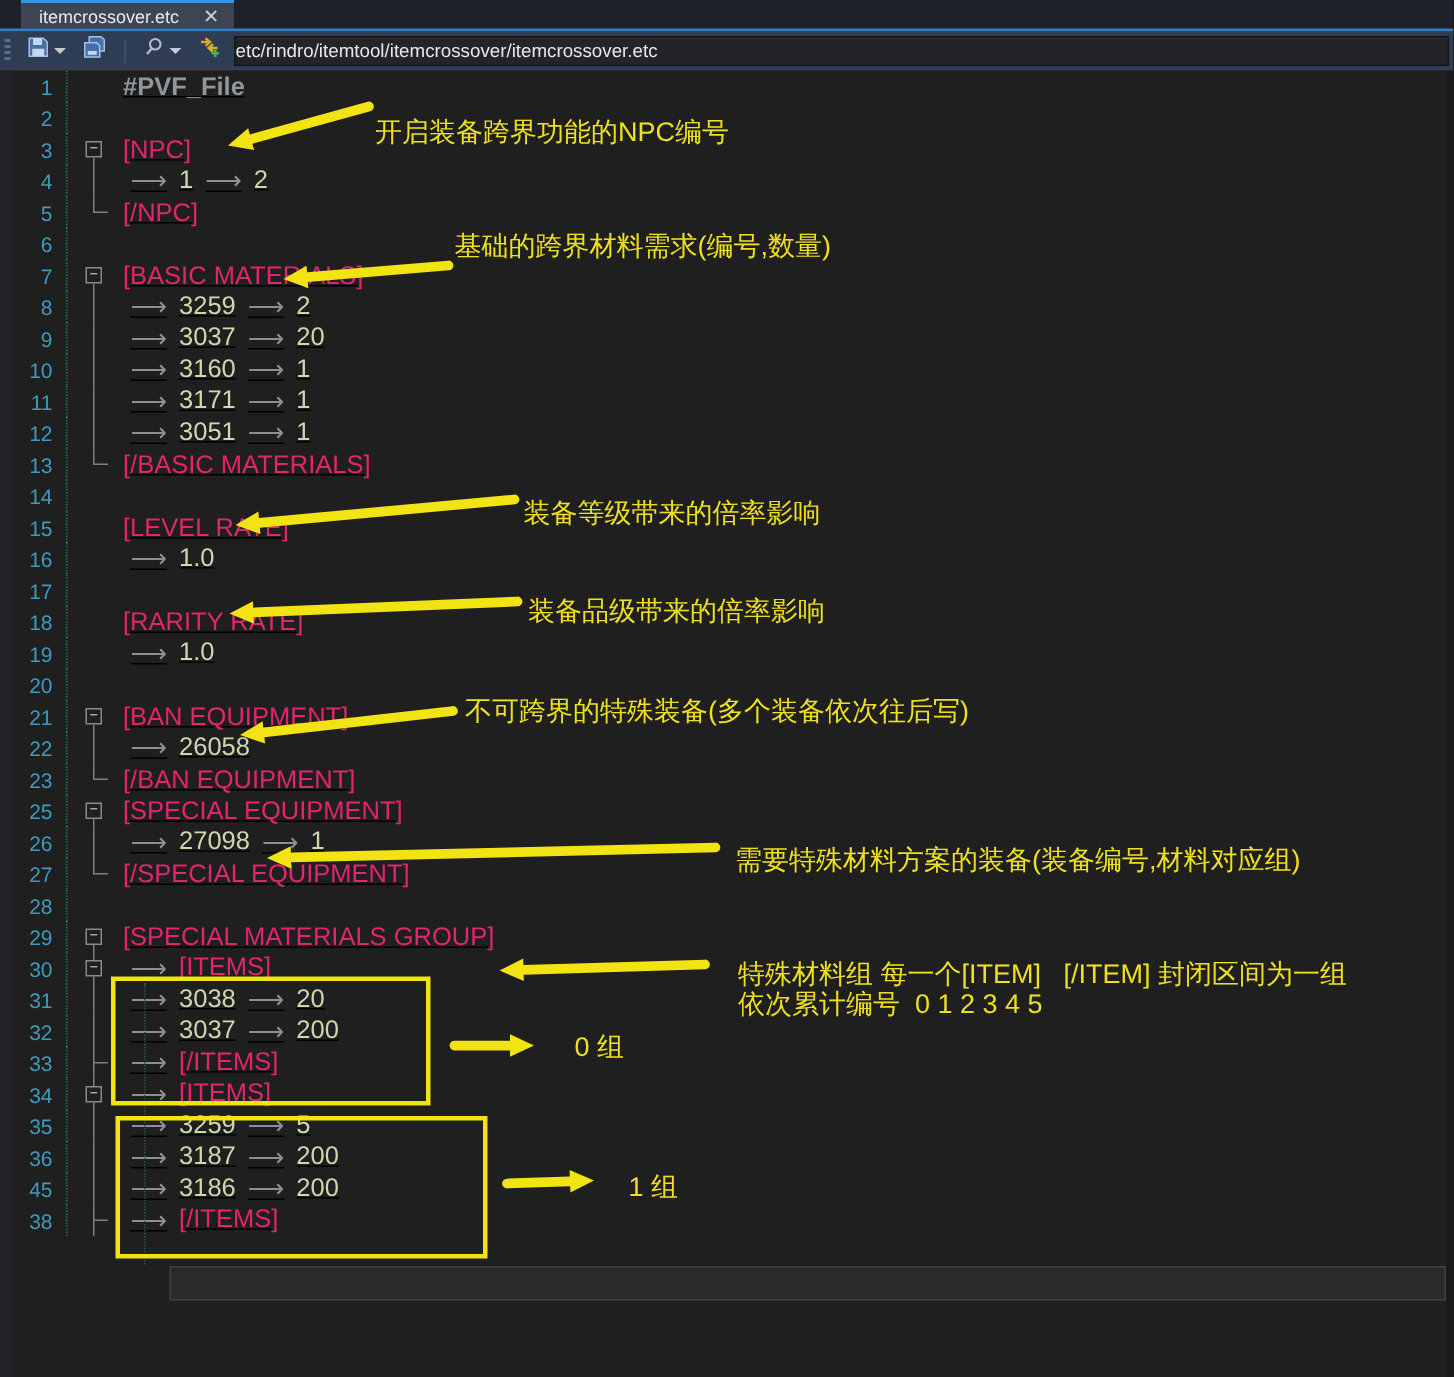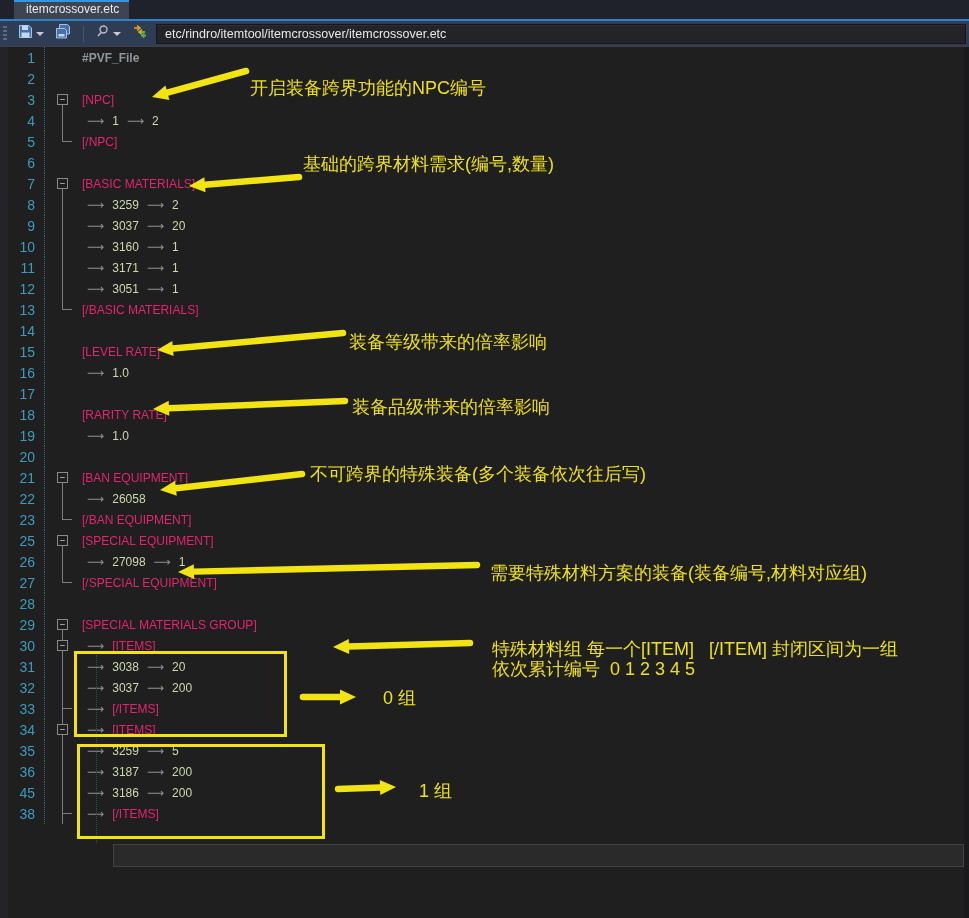--- a/index.html
+++ b/index.html
@@ -8,39 +8,39 @@
     position:relative; width:969px; height:918px; overflow:hidden;
     background:#1f1f20;
     font-family:"Liberation Sans", sans-serif;
   }
   
   .tabbar { position:absolute; top:0; left:0; right:0; height:19px; background:#20222b; display:flex; }
   .tab {
     margin-left:14px; height:19px; padding:0 10px 0 12px;
     background:#3d4453; border-top:2px solid #3596e0;
     display:flex; align-items:center; gap:16px;
-    color:#e9e9ec; font-size:12px;flex-direction:column;
+    color:#e9e9ec; font-size:12px;
   }
   .tab .close { color:#d2d2d6; font-size:13px; line-height:13px; cursor:pointer; }
   .bluebar { position:absolute; top:19px; left:0; right:0; height:2px; background:#2f80c8; }
   
   .toolbar {
     position:absolute; top:21px; left:0; right:0; height:26px;
     background:#2e3c54; border-bottom:1px solid #3f3f46;
     display:flex; align-items:center; padding:0 2px; gap:5px;
   }
   .grip { width:4px; height:16px; margin:0 3px 0 1px;
     background:repeating-linear-gradient(#5d6b85 0 2px, transparent 2px 4px); }
   .tbtn { display:flex; align-items:center; gap:3px; padding:2px 3px; border-radius:2px; cursor:pointer; }
   .caret { width:0; height:0; border-left:4px solid transparent; border-right:4px solid transparent; border-top:4px solid #c9c9cf; }
   .tsep { width:1px; height:16px; background:#47536b; margin:0 3px; }
   .crumb {
     flex:1; height:20px; margin-right:1px; background:#242428;
     border:1px solid #161618; box-shadow:inset 0 1px 0 rgba(255,255,255,0.05);
-    display:flex; align-items:center; padding:0 8px;
+    display:flex; align-items:center; padding:0 0;
     color:#e8e8e8; font-size:12.5px; white-space:nowrap; overflow:hidden;
   }
   
   .editor { position:absolute; top:47px; left:0; right:0; bottom:0; background:#1f1f20; }
   .leftstrip { position:absolute; top:47px; left:0; width:8px; bottom:0; background:#242428; z-index:1; }
   .rightstrip { position:absolute; top:47px; right:0; width:5px; bottom:0; background:#1a1a1c; z-index:1; }
   #lines { position:absolute; top:47px; left:0; right:0; z-index:2; }
   .line { display:flex; height:21px; align-items:center; }
   .ln { flex:0 0 44px; text-align:right; padding-right:9px; color:#3d9cbe; font-size:14px; }
   .gsep { flex:0 0 8px; height:21px; border-left:1px dotted #2d6e7a; }
@@ -51,21 +51,21 @@
   .f-end::after   { left:10px; top:10px; width:10px; border-top:1px solid #7e7e7e; }
   .f-tee::before  { left:10px; top:0; height:21px; border-left:1px solid #7e7e7e; }
   .f-tee::after   { left:10px; top:10px; width:10px; border-top:1px solid #7e7e7e; }
   .f-box::before  { left:10px; top:16px; height:5px; border-left:1px solid #7e7e7e; }
   .f-boxmid::before { left:10px; top:0; height:21px; border-left:1px solid #7e7e7e; }
   .fbox {
     position:absolute; left:5px; top:5px; width:11px; height:11px; z-index:1;
     border:1px solid #8a8a8a; background:#1f1f20; color:#c8c8c8;
     font:9px/8px "DejaVu Sans Mono", monospace; text-align:center; cursor:pointer;
   }
-  .code { padding-left:6px; font-size:12px; white-space:nowrap; display:flex; align-items:flex-start; }
+  .code { padding-left:6px; font-size:17px; white-space:nowrap; display:flex; align-items:flex-start;text-decoration:underline; }
   .ind1 { padding-left:11px; }
   .tk { margin-right:8px; }
   .tk:last-child { margin-right:0; }
   .tk-tg { color:#e2256d; }
   .tk-nm { color:#ced8ad; }
   .tk-ar { color:#8f8f8f; }
   .tk-cm { color:#8f969c; font-weight:bold; }
   
   .curline { position:absolute; z-index:1; background:#2a2a2b; border:1px solid #404045; }
   

